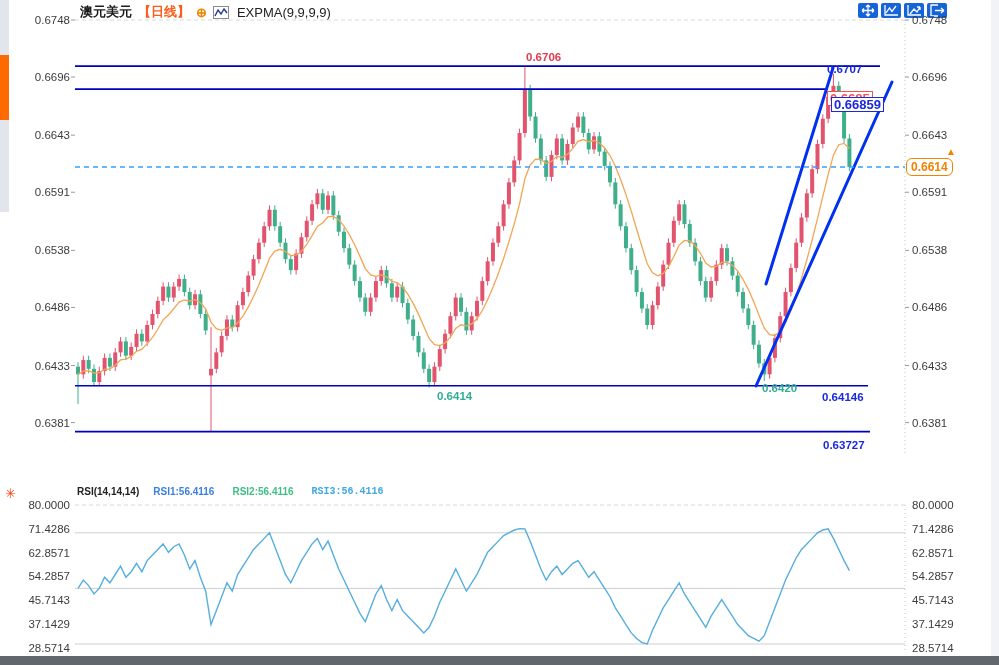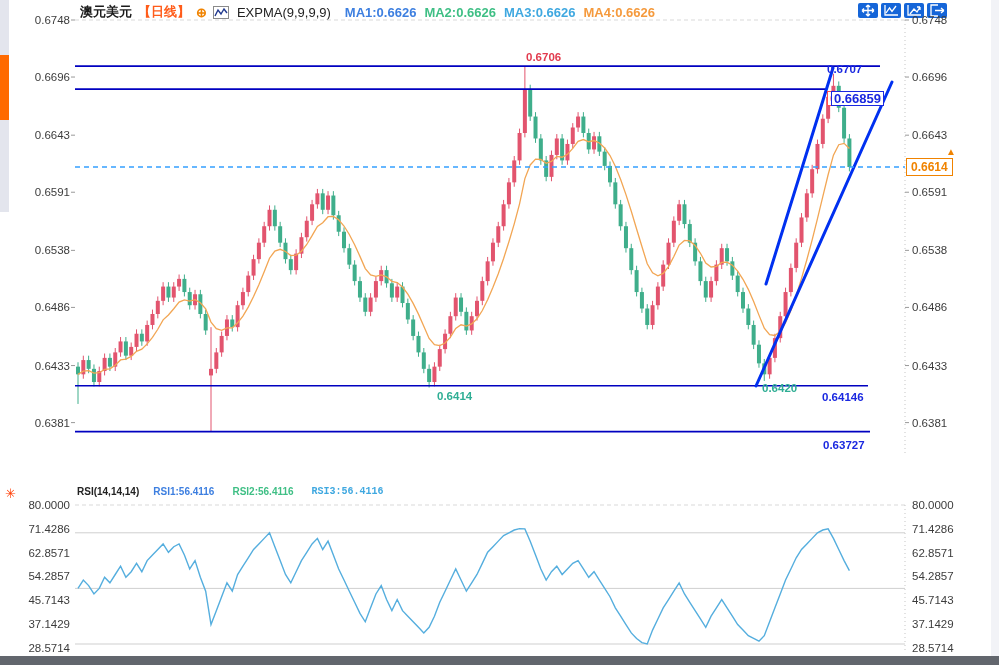--- a/index.html
+++ b/index.html
@@ -48,26 +48,20 @@
     <b>澳元美元</b>
     <span class="period">【日线】</span>
     <span class="plusicon">⊕</span>
     <span class="charticon">
       <svg width="16" height="13" viewBox="0 0 16 13" style="position:static">
         <rect x="0.5" y="0.5" width="15" height="12" fill="#fff" stroke="#8a8a8a"></rect>
         <polyline points="2,10 5,4 8,8 11,3 14,7" fill="none" stroke="#223a8f" stroke-width="1.4"></polyline>
       </svg>
     </span>
     <span class="ind">EXPMA(9,9,9,9)</span>
-    <span id="ma-values" style="display:flex;">
-        <span class="ma" style="color: rgb(61, 127, 224);">MA1:0.6626</span>
-        <span class="ma" style="color: rgb(63, 191, 133);">MA2:0.6626</span>
-        <span class="ma" style="color: rgb(63, 168, 224);">MA3:0.6626</span>
-        <span class="ma" style="color: rgb(245, 154, 61);">MA4:0.6626</span>
-      </span>
   </div>
 
   <div class="toolbar" id="toolbar">
       <div class="tbtn" style="background: rgb(21, 101, 216);"><svg width="20" height="15" viewBox="0 0 20 15" style="position:static">
           <g fill="none" stroke="#fff" stroke-width="1.3">
             <path d="M10 2 V13 M4 7.5 H16 M10 2 l-2 2 M10 2 l2 2 M10 13 l-2 -2 M10 13 l2 -2 M4 7.5 l2 -2 M4 7.5 l2 2 M16 7.5 l-2 -2 M16 7.5 l-2 2"></path>
           </g>
         </svg></div>
       <div class="tbtn" style="background: rgb(21, 101, 216);"><svg width="20" height="15" viewBox="0 0 20 15" style="position:static">
           <g fill="none" stroke="#fff" stroke-width="1.3">
@@ -443,36 +437,36 @@
       <div class="lbl" style="left: 912px; top: 570.486px;">54.2857</div>
       <div class="lbl r" style="left: 18px; top: 594.314px;">45.7143</div>
       <div class="lbl" style="left: 912px; top: 594.314px;">45.7143</div>
       <div class="lbl r" style="left: 18px; top: 618.143px;">37.1429</div>
       <div class="lbl" style="left: 912px; top: 618.143px;">37.1429</div>
       <div class="lbl r" style="left: 18px; top: 641.972px;">28.5714</div>
       <div class="lbl" style="left: 912px; top: 641.972px;">28.5714</div>
       <div class="ann" style="left: 526px; top: 51px; color: rgb(226, 59, 78);">0.6706</div>
       <div class="ann" style="left: 827px; top: 63px; color: rgb(26, 40, 224);">0.6707</div>
       <div class="ann annbox" style="left: 827px; top: 77px; color: rgb(255, 77, 77); border-color: rgb(255, 77, 77);">0.6685</div>
-      <div class="ann annbox" style="left: 831px; top: 77px; color: rgb(26, 40, 224); border-color: rgb(26, 40, 224);">0.66859</div>
+      <div class="ann annbox" style="left: 831px; top: 83px; color: rgb(26, 40, 224); border-color: rgb(26, 40, 224);">0.66859</div>
       <div class="ann" style="left: 437px; top: 390px; color: rgb(47, 174, 148);">0.6414</div>
       <div class="ann" style="left: 762px; top: 382px; color: rgb(47, 174, 148);">0.6420</div>
       <div class="ann" style="left: 822px; top: 391px; color: rgb(26, 40, 224);">0.64146</div>
       <div class="ann" style="left: 823px; top: 439px; color: rgb(26, 40, 224);">0.63727</div>
     </div>
 
   <span class="sun">✳</span>
   <div class="rsihdr">
     <span style="font-weight:bold;">RSI(14,14,14)</span>
     <span id="rsi-series" style="display:flex;gap:18px;font-weight:bold;">
         <span style="color: rgb(61, 127, 224);">RSI1:56.4116</span>
         <span style="color: rgb(63, 191, 133);">RSI2:56.4116</span>
         <span style="color: rgb(63, 168, 224); font-family: Liberation Mono, monospace;">RSI3:56.4116</span>
       </span>
   </div>
 
-  <div class="pricebox" id="pricebox" style="left: 906px; top: 157.998px;">0.6614</div>
+  <div class="pricebox" id="pricebox" style="left: 906px; top: 157.998px; border-radius: 6px;">0.6614</div>
   <div class="uparrow" id="pricearrow" style="left: 946px; top: 145.998px;">▲</div>
 
 
   <div class="bottombar"></div>
   <div class="rightstrip"></div>
 </div>
 
 </body></html>

